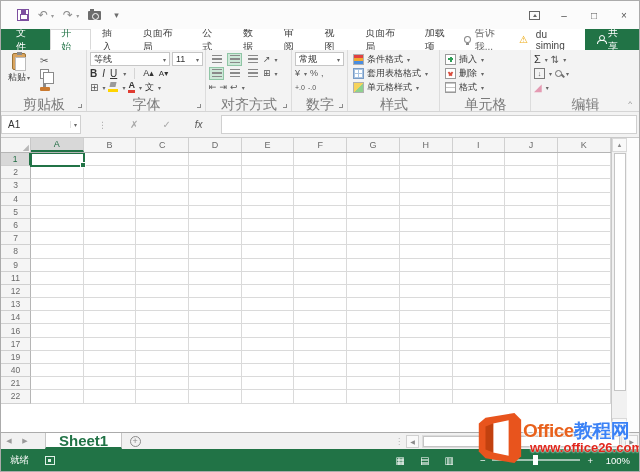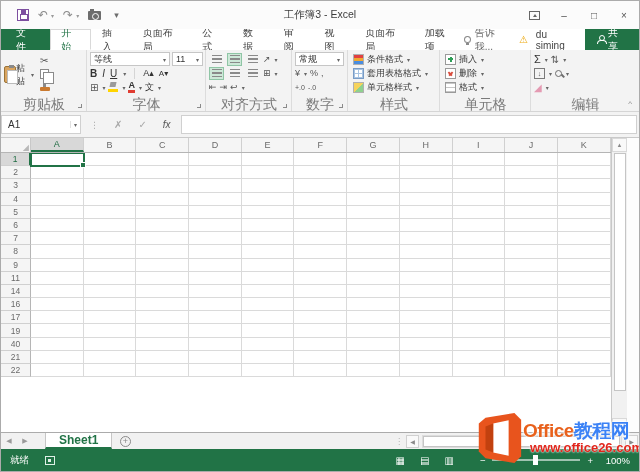--- a/index.html
+++ b/index.html
@@ -44,21 +44,21 @@
 .ribbon { height:62px; flex:0 0 62px; background:#f3f3f3; border-bottom:1px solid #d5d5d5; display:flex; font-size:9px; color:#3b3b3b; position:relative; }
 .rgroup { border-right:1px solid #dcdcdc; display:flex; flex-direction:column; padding:2px 2px 0 3px; position:relative; }
 .rg-footer { margin-top:auto; height:12px; display:flex; align-items:center; justify-content:center; color:#7a7a7a; font-size:14px; position:relative; }
 .launcher { position:absolute; right:2px; bottom:3px; width:4px; height:4px; border-right:1px solid #8a8a8a; border-bottom:1px solid #8a8a8a; }
 .dd { font-size:6px; color:#666; margin-left:1px; }
 .rbtn { display:flex; align-items:center; padding:0 2px; height:13px; }
 .rrow { display:flex; align-items:center; gap:3px; height:14px; }
 .rsel { background:#fff; border:1px solid #c6c6c6; height:14px; display:flex; align-items:center; justify-content:space-between; padding:0 3px; font-size:9px; color:#333; }
 
 .clip-body { display:flex; gap:4px; }
-.paste-big { display:flex; flex-direction:row; align-items:center; width:30px; padding-top:1px; }
+.paste-big { display:flex; flex-direction:column; align-items:center; width:30px; padding-top:1px; }
 .clipboard-icon { width:14px; height:17px; background:#d9a45f; border:1px solid #9a7337; border-radius:2px; position:relative; }
 .clipboard-icon::before { content:""; position:absolute; top:-2px; left:4px; width:5px; height:3px; background:#8a8a8a; }
 .clipboard-icon::after { content:""; position:absolute; top:3px; left:2px; width:9px; height:12px; background:#fff; border:1px solid #bbb; }
 .paste-label { display:flex; align-items:center; font-size:9px; margin-top:1px; }
 .clip-col { display:flex; flex-direction:column; justify-content:space-between; padding:2px 0; }
 .cut-glyph { font-size:10px; color:#555; }
 .copy-icon { width:9px; height:10px; border:1px solid #8a8a8a; background:#fff; position:relative; }
 .copy-icon::after { content:""; position:absolute; left:2px; top:2px; width:9px; height:10px; border:1px solid #8a8a8a; background:#fff; }
 .painter-icon { width:10px; height:4px; background:#c9792f; border-radius:1px; position:relative; margin-top:4px; }
 .painter-icon::before { content:""; position:absolute; top:-4px; left:3px; width:3px; height:4px; background:#8a8a8a; }
@@ -99,21 +99,21 @@
 
 .sum-g { font-size:11px; color:#333; }
 .sort-g { color:#555; font-size:10px; }
 .boxed { width:11px; height:11px; border:1px solid #7a7a7a; display:flex; align-items:center; justify-content:center; font-size:7px; color:#555; }
 .mag-icon { width:7px; height:7px; border:1.5px solid #6d6d6d; border-radius:50%; position:relative; }
 .mag-icon::after { content:""; position:absolute; width:4px; height:1.5px; background:#6d6d6d; transform:rotate(45deg); right:-3.5px; bottom:-1px; }
 .eraser-g { color:#e49ab2; font-size:10px; }
 .collapse-g { position:absolute; right:7px; bottom:3px; color:#8a8a8a; font-size:8px; }
 
 
-.fbar { height:26px; flex:0 0 26px; background:#f3f3f3; border-bottom:1px solid #c9c9c9; display:flex; align-items:center; padding:0 1px 0 0; gap:4px; }
+.fbar { height:26px; flex:0 0 26px; background:#f3f3f3; border-bottom:1px solid #c9c9c9; display:flex; align-items:center; padding:0 1px 0 0; gap:12px; }
 .namebox { width:80px; height:19px; background:#fff; border:1px solid #d0d0d0; display:flex; align-items:center; font-size:10px; color:#333; padding-left:6px; margin-left:0; position:relative; }
 .namebox .dd { margin-left:auto; margin-right:3px; border-left:1px solid #e0e0e0; padding-left:3px; }
 .fbar-dots { color:#b0b0b0; font-size:9px; padding:0 5px; }
 .fbar-btn { color:#a8a8a8; font-size:10px; padding:0 6px; }
 .fbar-fx { color:#555; font-style:italic; font-size:10px; padding:0 6px; }
 .finput { flex:1; height:19px; background:#fff; border:1px solid #d0d0d0; margin-right:1px; }
 
 
 .sheet-wrap { flex:1; display:flex; overflow:hidden; background:#fff; }
 .sheet-main { flex:1; display:flex; flex-direction:column; overflow:hidden; position:relative; }
@@ -131,21 +131,21 @@
 .selection::after { content:""; position:absolute; right:-3px; bottom:-3px; width:4px; height:4px; background:#217346; border:1px solid #fff; }
 .vscroll { width:16px; flex:0 0 16px; background:#f1f1f1; border-left:1px solid #c8c8c8; display:flex; flex-direction:column; align-items:center; }
 .varrow { width:100%; height:14px; flex:0 0 14px; background:#f9f9f9; border:1px solid #d9d9d9; color:#8a8a8a; font-size:6px; display:flex; align-items:center; justify-content:center; }
 .vthumb { width:12px; flex:0 0 238px; background:#fff; border:1px solid #c5c5c5; margin-top:1px; }
 .vfill { flex:1; }
 .gutter { width:12px; flex:0 0 12px; background:#fdfdfd; }
 
 
 .sheettabs { height:17px; flex:0 0 17px; background:#f1f1f1; border-top:1px solid #ababab; display:flex; align-items:stretch; font-size:9px; }
 .snav { width:16px; display:flex; align-items:center; justify-content:center; color:#9a9a9a; font-size:7px; }
-.stab { margin-left:12px; background:#fff; border-left:1px solid #c6c6c6; border-right:1px solid #c6c6c6; border-bottom:2px solid #217346; color:#217346; font-weight:bold; display:flex; align-items:center; padding:0 13px; font-size:12px; }
+.stab { margin-left:12px; background:#fff; border-left:1px solid #c6c6c6; border-right:1px solid #c6c6c6; border-bottom:2px solid #217346; color:#217346; font-weight:bold; display:flex; align-items:center; padding:0 13px; font-size:15px; }
 .addsheet { width:26px; display:flex; align-items:center; justify-content:center; }
 .addsheet span { width:11px; height:11px; border:1px solid #8a8a8a; border-radius:50%; color:#8a8a8a; font-size:9px; line-height:9px; text-align:center; }
 .hscroll { margin-left:auto; display:flex; align-items:center; gap:3px; padding-right:1px; }
 .hsizer { color:#b0b0b0; font-size:8px; }
 .harrow { width:13px; height:13px; border:1px solid #d0d0d0; background:#f9f9f9; color:#8a8a8a; font-size:6px; display:flex; align-items:center; justify-content:center; }
 .htrack { width:200px; height:13px; background:#ececec; border:1px solid #dcdcdc; position:relative; }
 .hthumb { position:absolute; left:0; top:0; width:197px; height:11px; background:#fff; border:1px solid #c5c5c5; }
 
 
 .status { height:22px; flex:0 0 22px; background:#217346; color:#fff; display:flex; align-items:center; font-size:9.5px; padding:0 9px; gap:16px; }
@@ -172,21 +172,20 @@
   <div class="titlebar">
     <div class="qat">
       <span class="save-icon"></span>
       <span class="qat-glyph">↶</span>
       <span class="qat-dd">▾</span>
       <span class="qat-glyph">↷</span>
       <span class="qat-dd">▾</span>
       <span class="camera-icon"></span>
       <span class="qat-more">▾</span>
     </div>
-    <div class="title-text">工作簿3 - Excel</div>
     <div class="win-controls">
       <div class="wc">
           <span class="ribbonopts-icon"></span>
         </div>
       <div class="wc">–</div>
       <div class="wc">□</div>
       <div class="wc">×</div>
     </div>
   </div>
 
@@ -578,20 +577,48 @@
             <div class="cell"></div>
             <div class="cell"></div>
             <div class="cell"></div>
             <div class="cell"></div>
             <div class="cell"></div>
             <div class="cell"></div>
             <div class="cell"></div>
             <div class="cell"></div>
           </div>
           <div class="grow">
+            <div class="rowh">12</div>
+            <div class="cell"></div>
+            <div class="cell"></div>
+            <div class="cell"></div>
+            <div class="cell"></div>
+            <div class="cell"></div>
+            <div class="cell"></div>
+            <div class="cell"></div>
+            <div class="cell"></div>
+            <div class="cell"></div>
+            <div class="cell"></div>
+            <div class="cell"></div>
+          </div>
+          <div class="grow">
+            <div class="rowh">13</div>
+            <div class="cell"></div>
+            <div class="cell"></div>
+            <div class="cell"></div>
+            <div class="cell"></div>
+            <div class="cell"></div>
+            <div class="cell"></div>
+            <div class="cell"></div>
+            <div class="cell"></div>
+            <div class="cell"></div>
+            <div class="cell"></div>
+            <div class="cell"></div>
+          </div>
+          <div class="grow">
             <div class="rowh">14</div>
             <div class="cell"></div>
             <div class="cell"></div>
             <div class="cell"></div>
             <div class="cell"></div>
             <div class="cell"></div>
             <div class="cell"></div>
             <div class="cell"></div>
             <div class="cell"></div>
             <div class="cell"></div>

